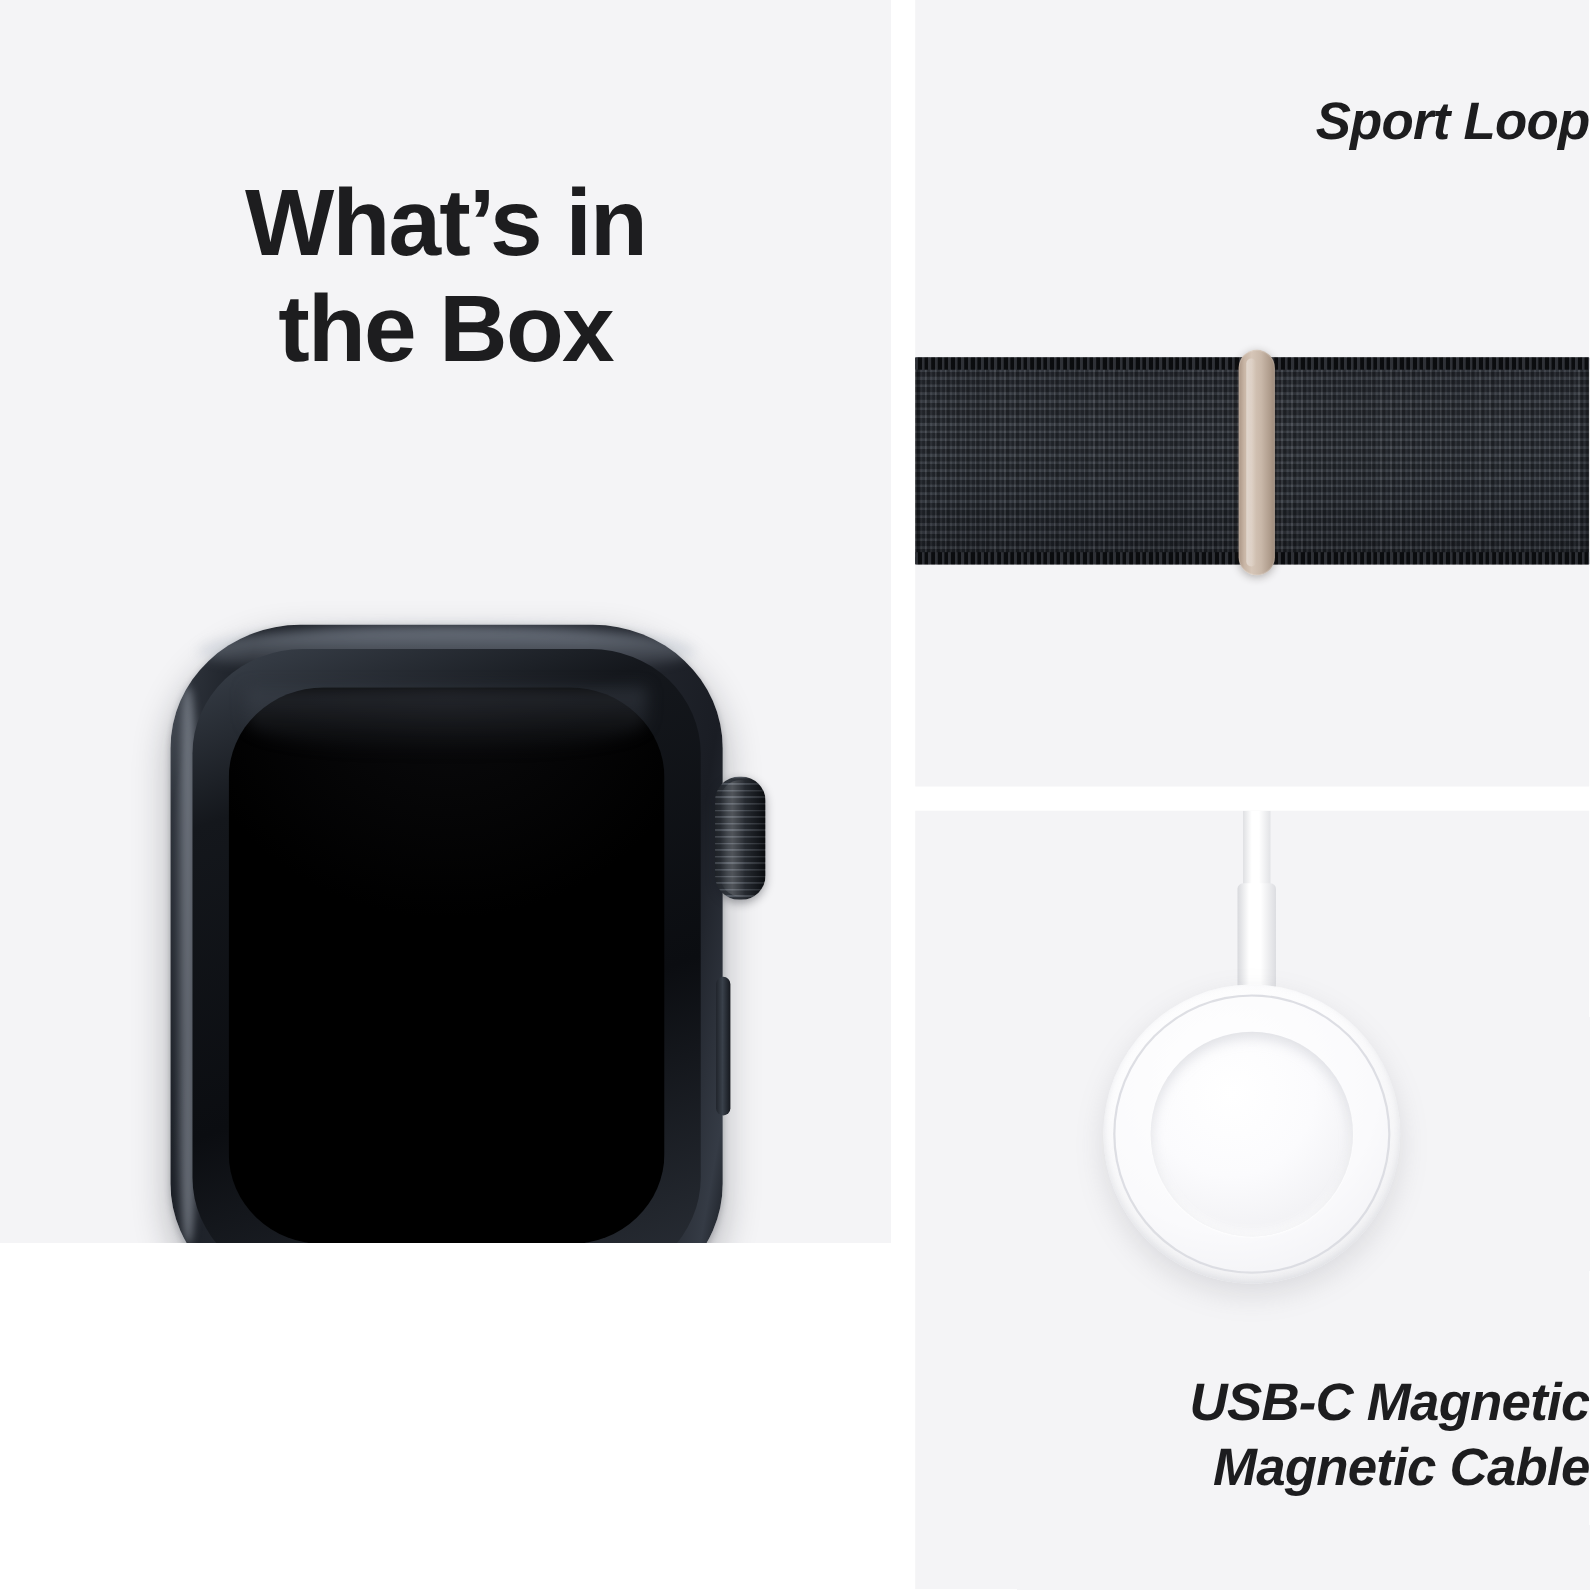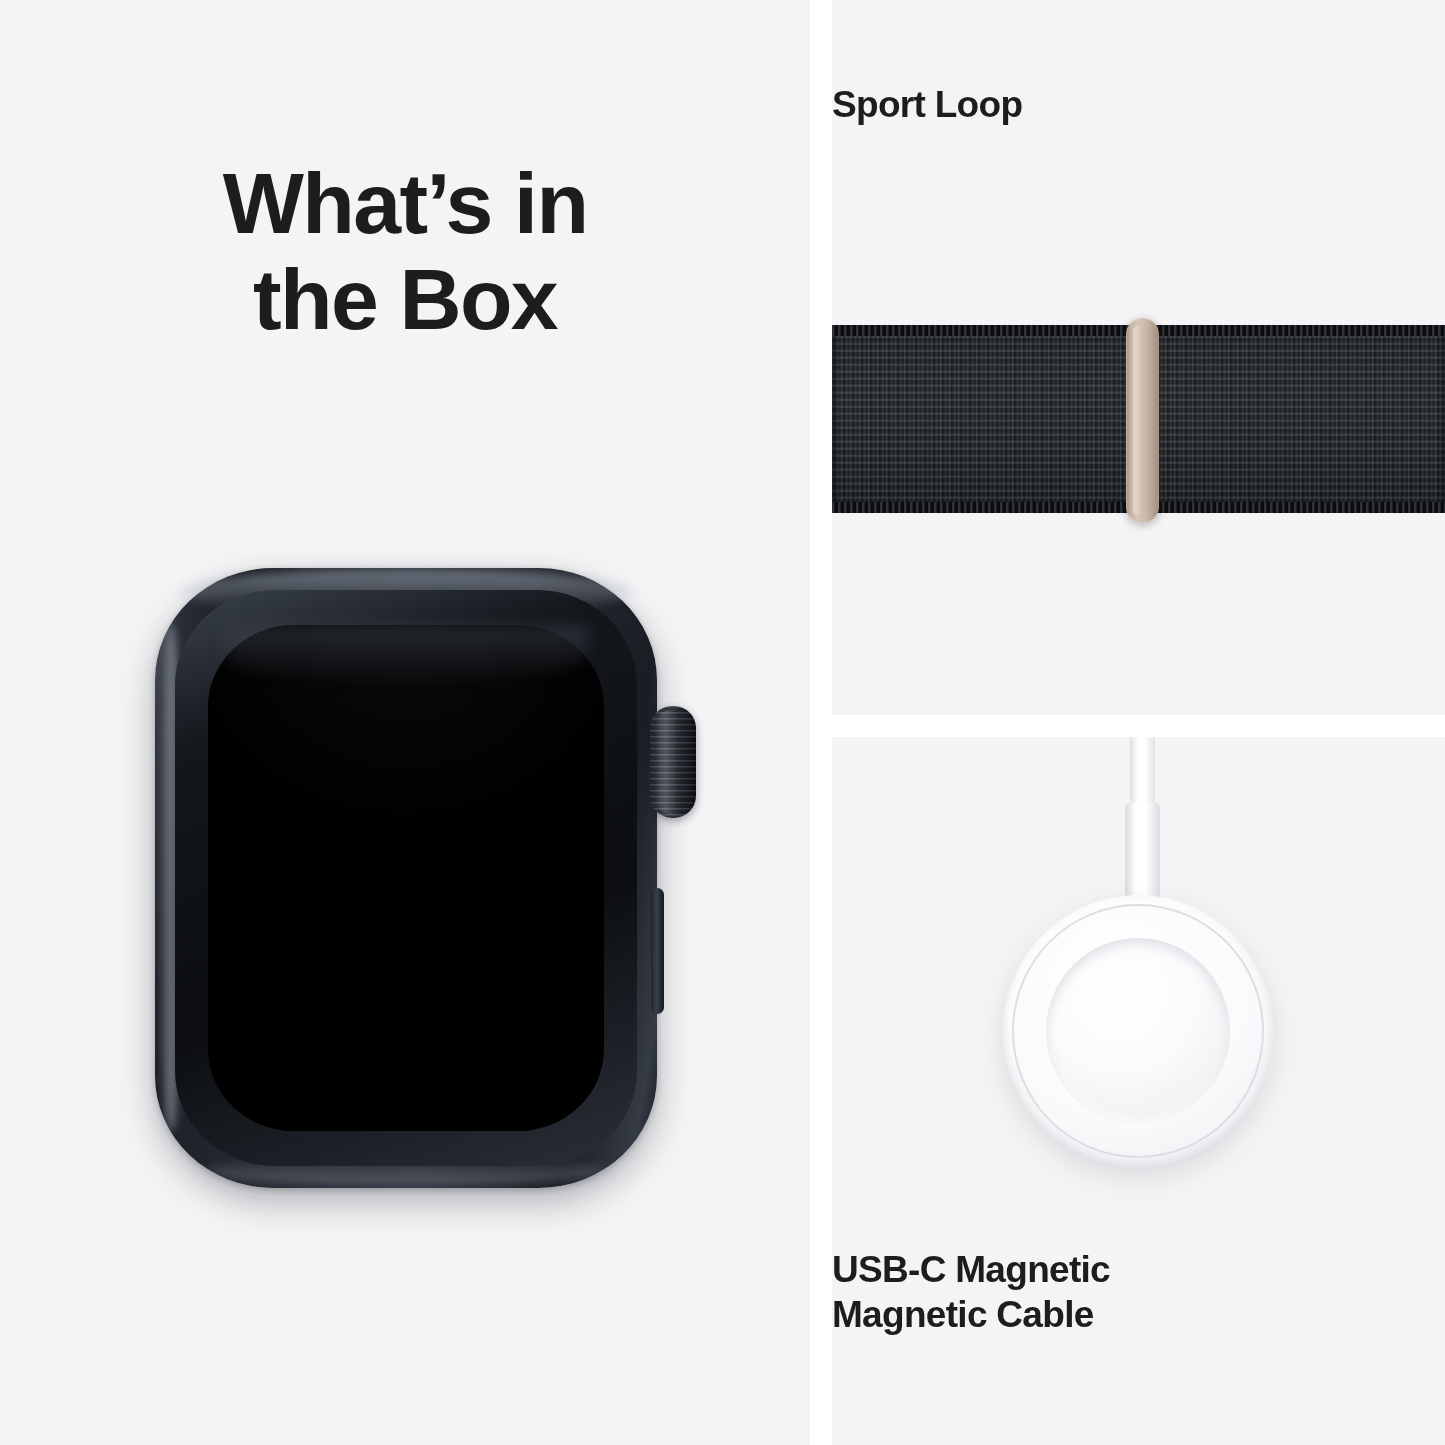--- a/index.html
+++ b/index.html
@@ -19,21 +19,21 @@
     overflow: hidden;
     background: #ffffff;
   }
 
   
   .panel {
     position: absolute;
     background: #f4f4f6;
     overflow: hidden;
   }
-  #panel-watch   { left: 0;     top: 0;    width: 810px; height: 1445px; }
+  #panel-watch   { left: 0;     top: 0;    width: 810px; height: 1130px; }
   #panel-band    { left: 832px; top: 0;    width: 613px; height: 715px;  }
   #panel-charger { left: 832px; top: 737px; width: 613px; height: 708px; }
 
   
   .hero-title {
     position: absolute;
     left: 0;
     top: 155px;
     width: 810px;
     text-align: center;
@@ -41,27 +41,28 @@
     line-height: 1.12;
     font-weight: 700;
     letter-spacing: -1.6px;
     color: #1d1d1f;
     white-space: pre-line;
   }
   .panel-caption {
     position: absolute;
     width: 613px;
     left: 0;
-    text-align: left;
-    font-size: 37px;
+    text-align: right;
+    font-size: 48px;
     line-height: 1.22;
     font-weight: 700;
     letter-spacing: -0.7px;
     color: #1d1d1f;
     white-space: pre-line;
+    font-style: italic;
   }
   #caption-band    { top: 82px; }
   #caption-charger { top: 510px; }
 
   
   #watch {
     position: absolute;
     left: 155px;
     top: 568px;
     width: 502px;

